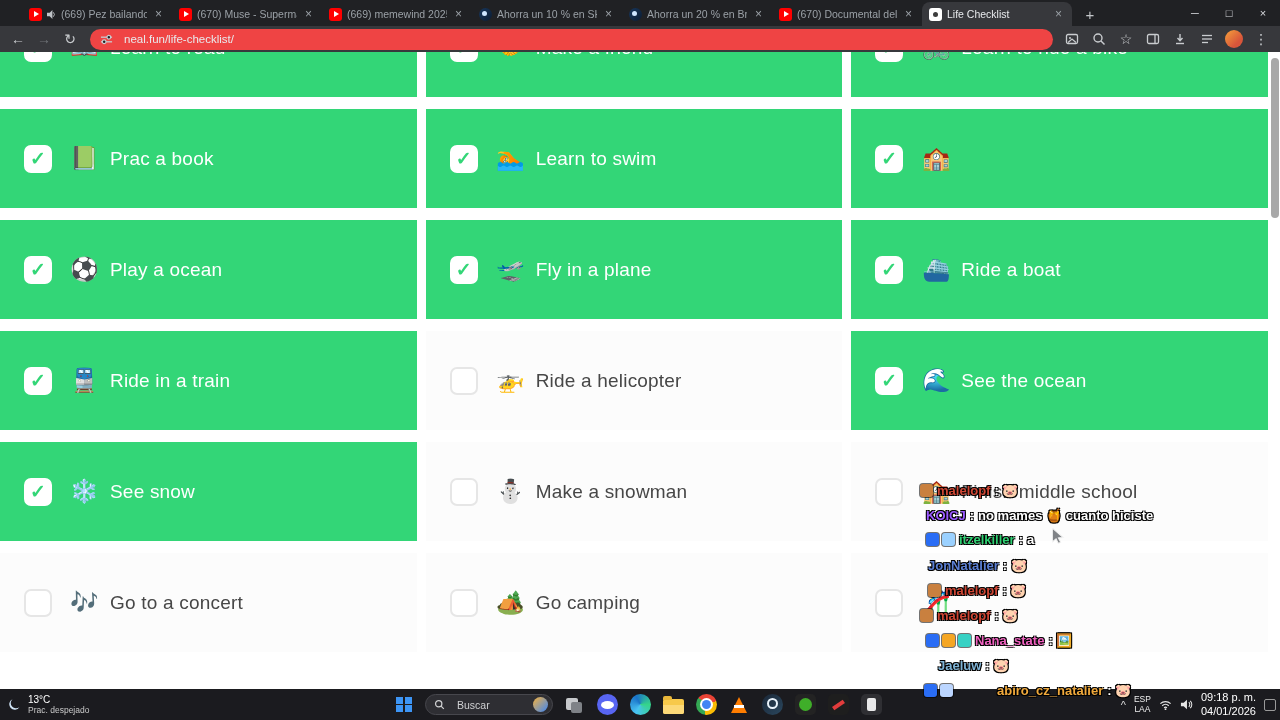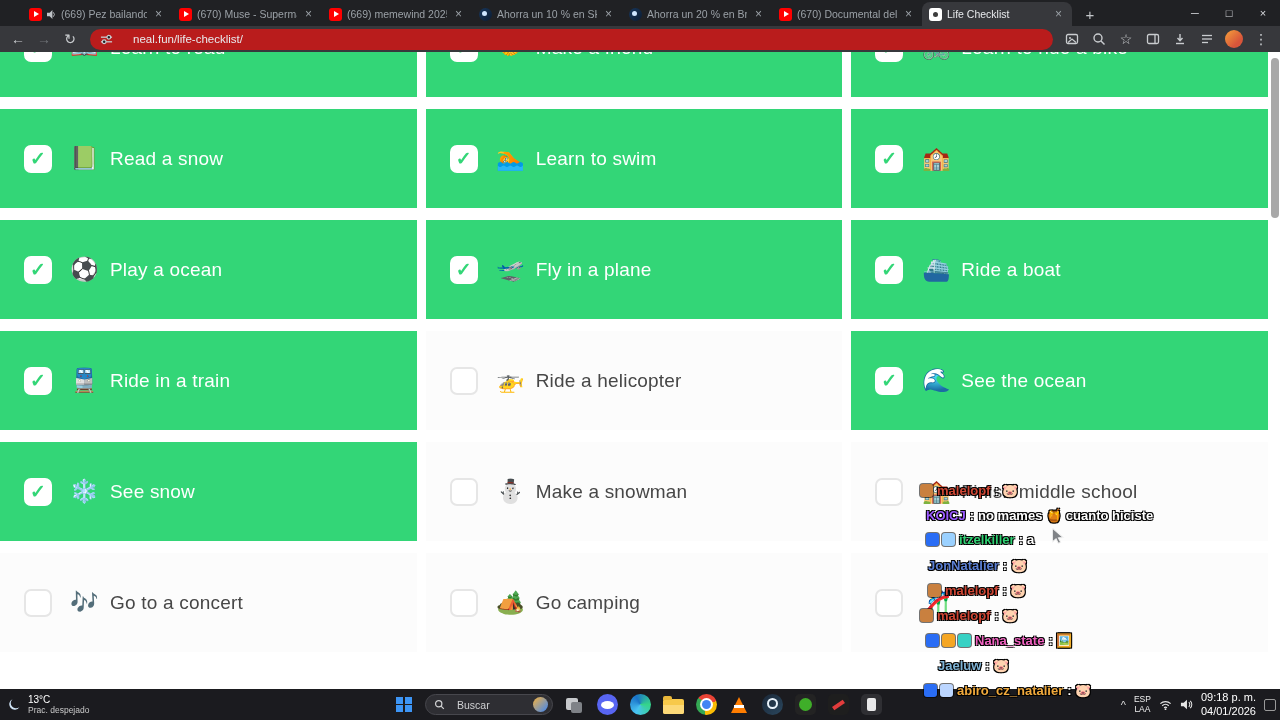--- a/index.html
+++ b/index.html
@@ -21,21 +21,21 @@
   .fav.neal { border-radius:3px; background:#fff; }
   .fav.neal::after { content:""; position:absolute; left:4px; top:4px; width:5px; height:5px; border-radius:50%; background:#3c3c3c; }
   .audio-ico { flex:none; display:inline-flex; }
   .newtab { width:24px; height:24px; color:#c3c6c9; font-size:15px; display:flex; align-items:center; justify-content:center; margin-left:6px; }
   .wincontrols { position:absolute; right:0; top:0; height:26px; display:flex; }
   .wc { width:34px; height:26px; display:flex; align-items:center; justify-content:center; color:#dadce0; font-size:11px; }
 
   .toolbar { position:absolute; top:26px; left:0; width:1280px; height:26px; background:#37383c; display:flex; align-items:center; padding:0 8px; gap:6px; z-index:40; }
   .navico { color:#c9cccf; font-size:14px; width:20px; text-align:center; flex:none; }
   .navico.dim { color:#6f7377; }
-  .omnibox { flex:1; height:21px; background:#b91c1c; border-radius:11px; display:flex; align-items:center; gap:20px; padding:0 10px; margin:0 4px; }
+  .omnibox { flex:1; height:21px; background:#ef4444; border-radius:11px; display:flex; align-items:center; gap:11px; padding:0 10px; margin:0 4px; }
   .omni-url { color:#e8eaed; font-size:11.5px; }
   .tb-right { display:flex; align-items:center; gap:9px; flex:none; padding-right:2px; }
   .tb-ico { display:inline-flex; align-items:center; justify-content:center; width:18px; height:18px; color:#c9cccf; font-size:14px; }
   .avatar { width:18px; height:18px; border-radius:50%; background:linear-gradient(135deg,#f6a13b,#d8553a 70%); }
 
   
   .content { position:absolute; top:52px; left:0; width:1280px; height:637px; background:#fff; overflow:hidden; z-index:10; }
   .grid { position:absolute; top:-54px; left:0; width:1268px; display:grid; grid-template-columns:1fr 1fr 1fr; gap:12px 9px; }
   .card { height:99px; display:flex; align-items:center; padding-left:24px; background:#fcfcfc; }
   .card.checked { background:#33d677; }
@@ -227,21 +227,21 @@
         </span>
       <span class="emoji">🚲</span>
       <span class="label">Learn to ride a bike</span>
     </div>
 
     <div class="card checked">
       <span class="checkbox">
           <span class="check">✓</span>
         </span>
       <span class="emoji">📗</span>
-      <span class="label">Read a snow</span>
+      <span class="label">Prac a book</span>
     </div>
     <div class="card checked">
       <span class="checkbox">
           <span class="check">✓</span>
         </span>
       <span class="emoji">🏊</span>
       <span class="label">Learn to swim</span>
     </div>
     <div class="card checked">
       <span class="checkbox">
@@ -389,21 +389,21 @@
 
     <span class="username" style="color: rgb(127, 179, 213);">Jaeluw</span>
       <span class="sep"> : </span>
       <span class="msg">🐷</span>
   </div>
   <div class="chat-line" style="left:924px; top:683px;">
     <span class="badges">
         <span class="badge" style="background: rgb(42, 109, 245);"></span>
         <span class="badge" style="background: rgb(188, 214, 255);"></span>
       </span>
-    <span class="username" style="color: rgb(240, 169, 60);">abiro_cz_natalier</span>
+    <span class="username" style="color: rgb(240, 169, 60); margin-left: 40px;">abiro_cz_natalier</span>
       <span class="sep"> : </span>
       <span class="msg">🐷</span>
   </div>
 </div>
 
 <svg class="cursor" width="14" height="16" viewBox="0 0 10 12">
   <polygon points="0,0 0,10.5 2.8,8.2 4.5,11.6 6.3,10.7 4.6,7.4 8.2,7.2" fill="#6b6f73" stroke="#f2f2f2" stroke-width="0.8"></polygon>
 </svg>
 
 <div class="taskbar">

